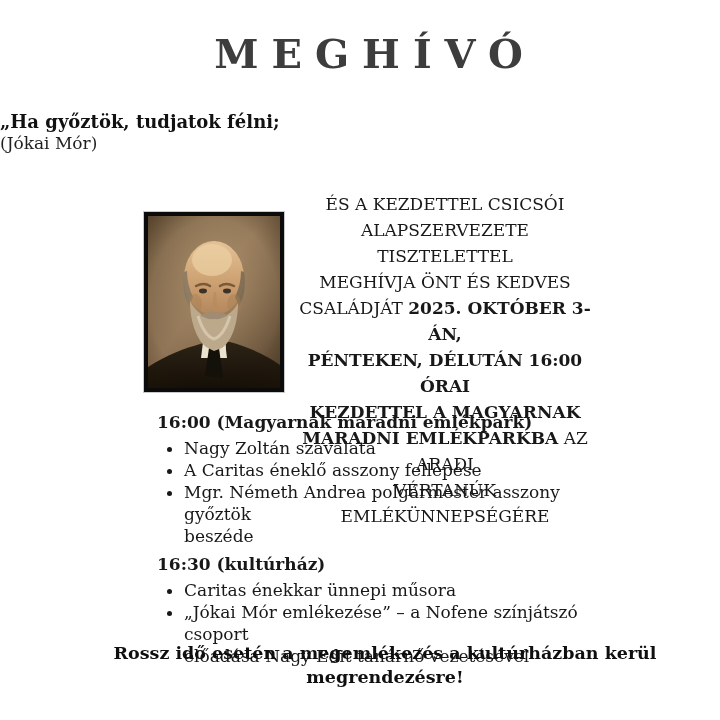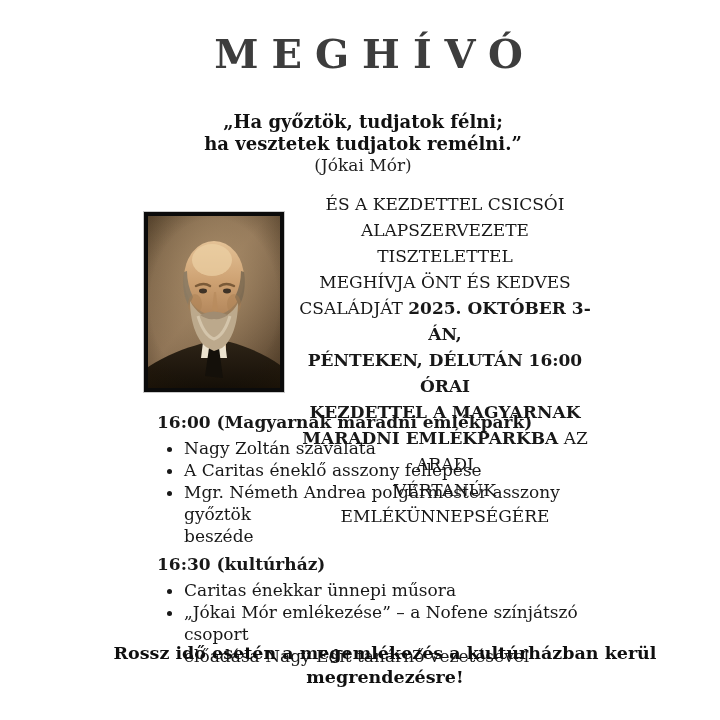--- a/index.html
+++ b/index.html
@@ -27,22 +27,20 @@
     padding-left: 30px; 
     box-sizing: border-box;
   }
 
   
   .quote {
     position: absolute;
     top: 111px;
     left: 0;
     width: 714px;
-    text-align: center;
-    padding-left: 6px;
   }
   .quote-line {
     font-size: 18px;
     font-weight: bold;
     line-height: 22px;
     color: #111;
   }
   .quote-attrib {
     font-size: 17px;
     line-height: 21px;
@@ -117,21 +115,20 @@
 </style>
 </head>
 <body>
 
 <div class="page">
 
   <div class="title">MEGHÍVÓ</div>
 
   <div class="quote">
     <div class="quote-line">„Ha győztök, tudjatok félni;</div>
-    <div class="quote-line">ha vesztetek tudjatok remélni.”</div>
     <div class="quote-attrib">(Jókai Mór)</div>
   </div>
 
   <div class="portrait-frame">
     <svg width="132" height="172" viewBox="0 0 132 172">
       <defs>
         <linearGradient id="bg" x1="0" y1="0" x2="1" y2="1">
           <stop offset="0" stop-color="#6e583e"></stop>
           <stop offset="0.45" stop-color="#8f7456"></stop>
           <stop offset="1" stop-color="#5a4630"></stop>

